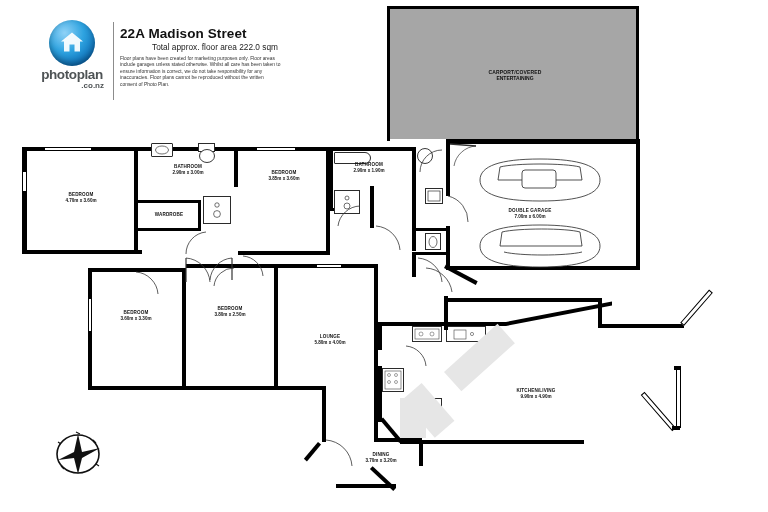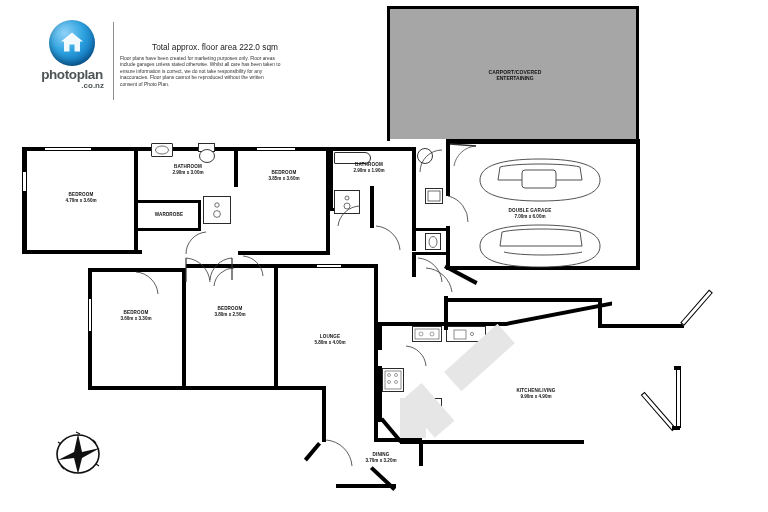--- a/index.html
+++ b/index.html
@@ -44,20 +44,21 @@
     <div class="logo-wrap">
       <div class="logo-circle">
         <svg class="logo-house" width="26" height="24" viewBox="0 0 26 24">
           <path d="M13 2 L24 11 L21 11 L21 21 L15.5 21 L15.5 14 L10.5 14 L10.5 21 L5 21 L5 11 L2 11 Z" fill="#ffffff" opacity="0.93"></path>
         </svg>
       </div>
       <div class="logo-t1">photoplan</div>
       <div class="logo-t2">.co.nz</div>
     </div>
     <div class="hdr-rule"></div>
+    <div class="addr">22A Madison Street</div>
     <div class="area">Total approx. floor area 222.0 sqm</div>
     <div class="discl">Floor plans have been created for marketing purposes only. Floor areas include garages unless stated otherwise. Whilst all care has been taken to ensure information is correct, we do not take responsibility for any inaccuracies. Floor plans cannot be reproduced without the written consent of Photo Plan.</div>
   </div>
 
   <div class="gl" style="left:389px;top:8px;width:248px;height:131px;background:#a6a6a6;"></div>
   <div class="w" style="left:387px;top:6px;width:252px;height:3px;"></div>
   <div class="w" style="left:387px;top:6px;width:3px;height:135px;"></div>
   <div class="w" style="left:636px;top:6px;width:3px;height:135px;"></div>
   <div class="lbl big" style="left:455px;top:70px;width:120px;">
     <span>CARPORT/COVERED</span><br>

